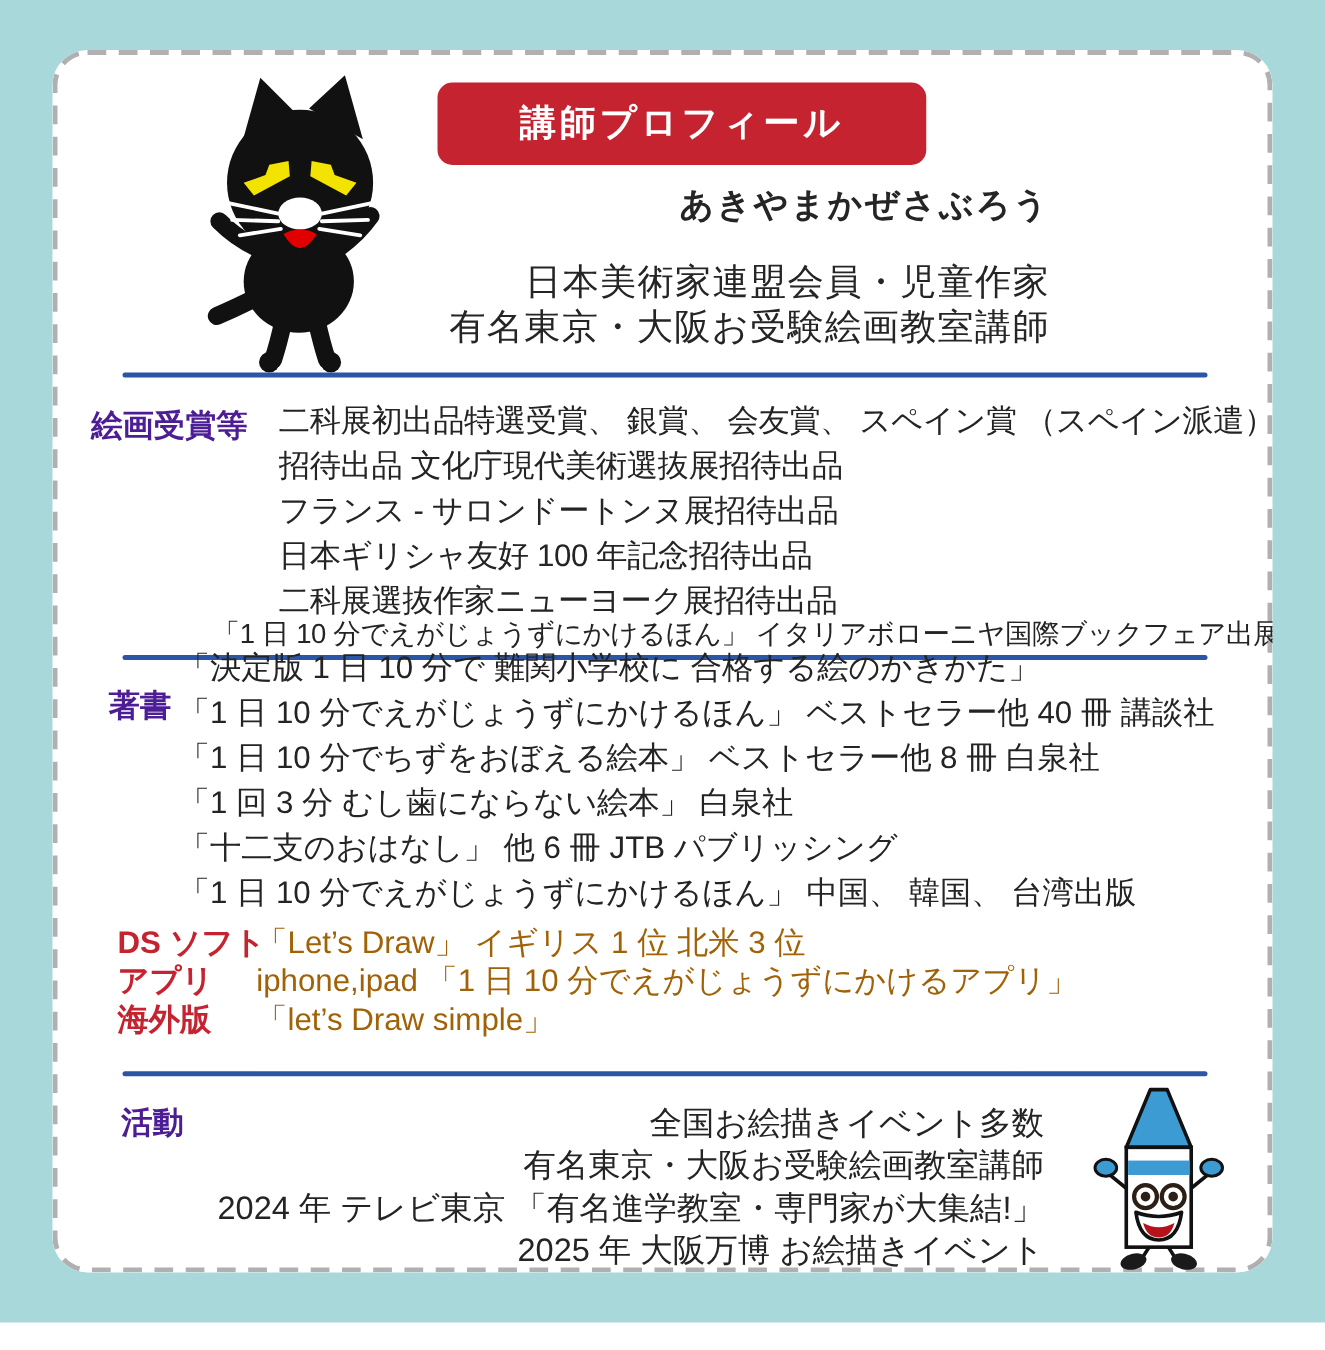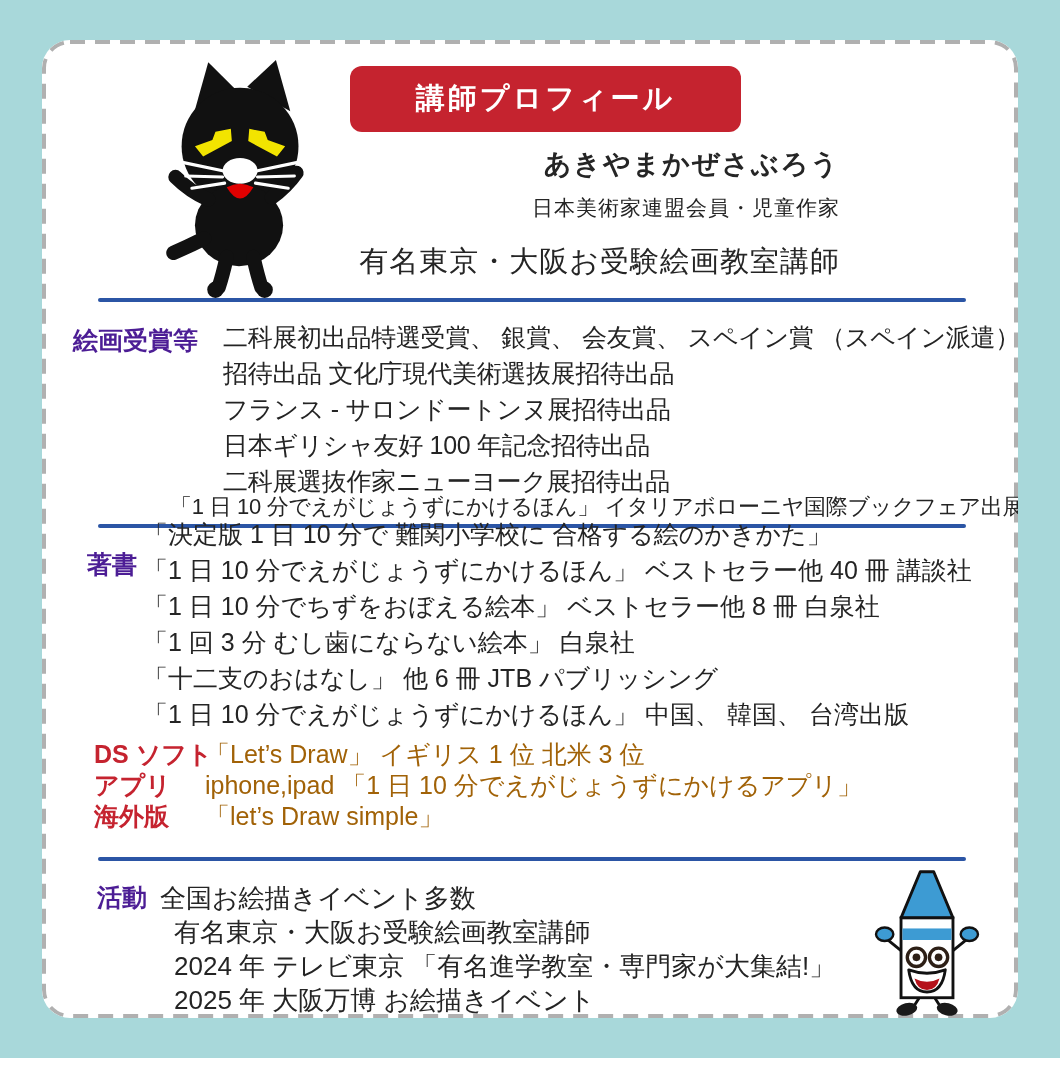--- a/index.html
+++ b/index.html
@@ -17,21 +17,21 @@
   .mascot{position:absolute;}
   .cat{left:118px;top:16px;width:156px;height:244px;}
   .crayon{left:830px;top:824px;width:110px;height:152px;}
   .banner{
     position:absolute;left:308px;top:26px;width:391px;height:66px;
     background:#c5232f;border-radius:12px;display:flex;align-items:center;justify-content:center;
   }
   .banner span{color:#ffffff;font-size:29px;font-weight:700;letter-spacing:3px;white-space:nowrap;}
   .hdr{position:absolute;left:158px;width:640px;text-align:right;white-space:nowrap;color:#252525;}
   .hdr.name{top:106px;font-size:27px;font-weight:600;letter-spacing:2px;}
-  .hdr.t1{top:154px;font-size:21px;font-weight:500;letter-spacing:1px;}
+  .hdr.t1{top:166px;font-size:29px;font-weight:500;letter-spacing:1px;}
   .hdr.t2{top:202px;font-size:29px;font-weight:500;letter-spacing:1px;}
   .divider{position:absolute;left:56px;width:868px;height:4px;background:#2b55a5;border-radius:2px;}
   .d1{top:258px;} .d2{top:484px;} .d3{top:817px;}
   .label{position:absolute;color:#4c1d95;font-size:25px;font-weight:600;white-space:nowrap;}
   .awards-label{left:31px;top:284px;}
   .books-label{left:45px;top:508px;}
   .act-label{left:55px;top:841px;}
   .lines{position:absolute;}
   .line{font-size:25px;line-height:36px;white-space:nowrap;color:#242424;}
   .awards-lines{left:181px;top:279px;}
@@ -39,21 +39,21 @@
   .condensed{letter-spacing:-1.2px;}
   .footnote{
     position:absolute;left:128px;top:452px;font-size:22px;white-space:nowrap;color:#242424;letter-spacing:-0.3px;
   }
   .books-lines{left:101px;top:476px;}
   .software{position:absolute;left:52px;top:699px;}
   .sw-row{display:flex;font-size:25px;line-height:31px;white-space:nowrap;}
   .sw-label{color:#c5232f;font-weight:600;width:111px;flex:0 0 111px;}
   .sw-text{color:#a16207;}
   .act-lines{left:118px;top:841px;}
-  .act-lines .line{line-height:34px;font-size:26px;}
+  .act-lines .line{line-height:34px;font-size:26px;text-align:right;}
   .act-lines .indent{padding-left:14px;}
 </style>
 </head>
 <body>
 
 <div class="panel"></div>
 
 <div class="card">
 
   <svg class="card-border" viewBox="0 0 976 978">

